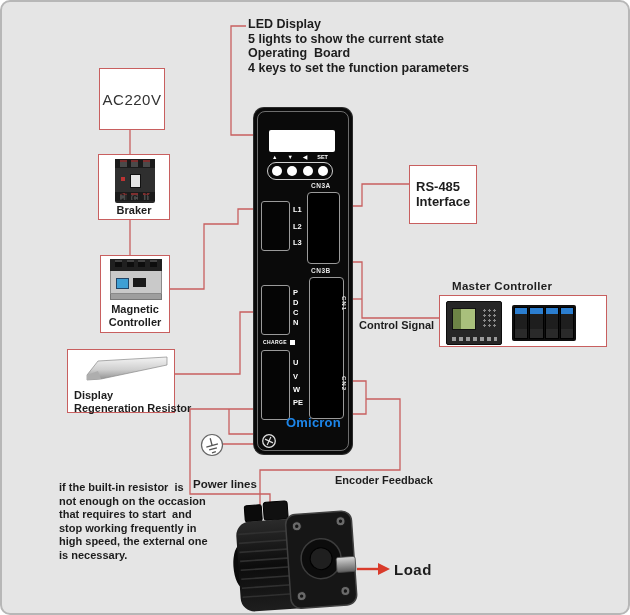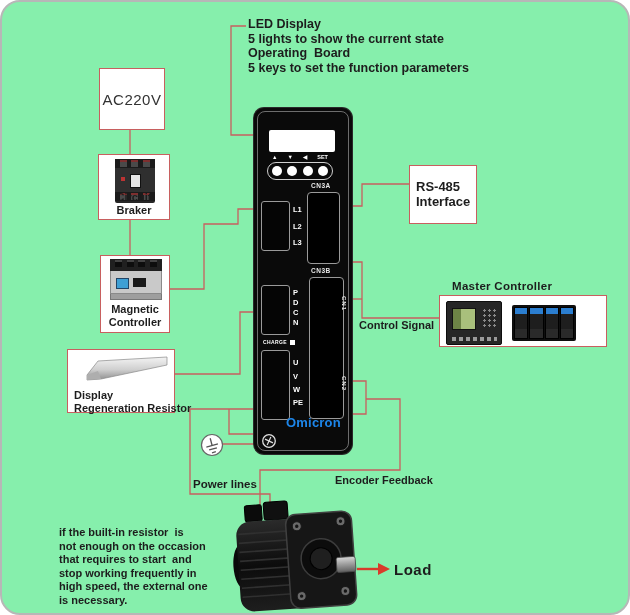--- a/index.html
+++ b/index.html
@@ -1,25 +1,25 @@
 <!DOCTYPE html>
 <html style="--line: #c85f5f; --brand-blue: #1d86ea; --arrow-red: #d93b2b;"><head>
 <meta charset="utf-8">
 <style>
   :root { --line:#c85f5f; --brand-blue:#1d86ea; --arrow-red:#d93b2b; --text:#1d1d1d; }
   html,body{margin:0;padding:0;background:#fff;}
-  .canvas{position:relative;width:630px;height:615px;background:#86efac;
+  .canvas{position:relative;width:630px;height:615px;background:#e5e5e5;
     font-family:"Liberation Sans",sans-serif;color:var(--text);
-    border:2px solid #b7b7b7;border-radius:20px;box-sizing:border-box;overflow:hidden;}
+    border:2px solid #b7b7b7;border-radius:10px;box-sizing:border-box;overflow:hidden;}
   .wires{position:absolute;left:0;top:0;}
   .wire{fill:none;stroke:var(--line);stroke-width:1.3px;}
   .pre{white-space:pre;}
   .note div{white-space:pre;font-weight:700;color:var(--text);}
   .top-note{position:absolute;left:246px;top:15px;font-size:12.5px;line-height:14.5px;}
-  .bottom-note{position:absolute;left:57px;top:524px;font-size:11px;line-height:13.5px;}
+  .bottom-note{position:absolute;left:57px;top:479px;font-size:11px;line-height:13.5px;}
   .box{position:absolute;border:1px solid var(--line);background:#fff;box-sizing:border-box;}
   .boxlabel{font-weight:700;font-size:11px;line-height:12.5px;color:var(--text);text-align:center;}
   .floatlabel{position:absolute;font-weight:700;font-size:11px;color:var(--text);white-space:nowrap;}
   
   .ac220{left:97px;top:50px;width:66px;height:62px;display:flex;align-items:center;justify-content:center;
          font-size:15px;letter-spacing:.5px;color:#333;margin-top:16px;}
   .braker{left:96px;top:152px;width:72px;height:66px;padding-left:14px;}
   .contactor{left:98px;top:253px;width:70px;height:78px;}
   .resistor{left:65px;top:347px;width:108px;height:64px;}
   .rs485{left:407px;top:163px;width:68px;height:59px;font-weight:700;font-size:13px;line-height:15px;padding:13px 0 0 6px;}
@@ -116,21 +116,21 @@
     <path class="wire" d="M350 379 H364 V412 H350"></path>
     <path class="wire" d="M364 397 H398 V468 H258 V503"></path>
     <path d="M355 567 H376" stroke="var(--arrow-red)" stroke-width="2.4" fill="none"></path>
     <polygon points="376,561 388,567 376,573" fill="var(--arrow-red)"></polygon>
   </svg>
 
   <div class="note top-note">
     <div>LED Display</div>
     <div>5 lights to show the current state</div>
     <div>Operating  Board</div>
-    <div>5 keys to set the function parameters</div>
+    <div>4 keys to set the function parameters</div>
   </div>
 
   <div class="box ac220">
     <span>AC220V</span>
   </div>
 
   <div class="box braker">
     <div class="breaker-img">
       <div class="bk-terms">
           <span></span>

